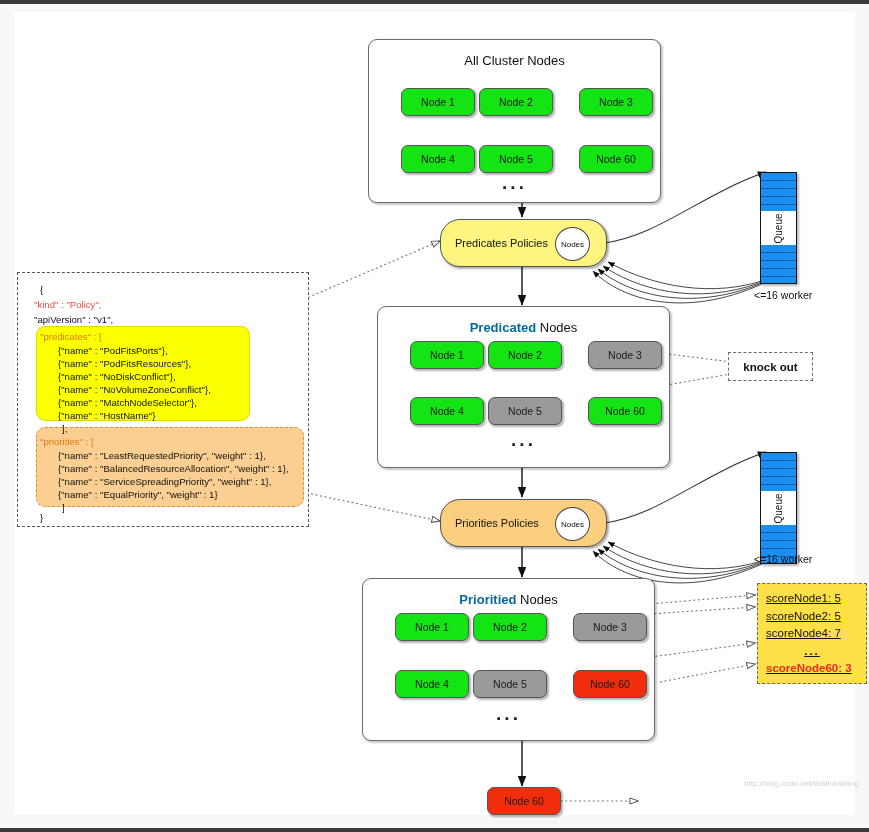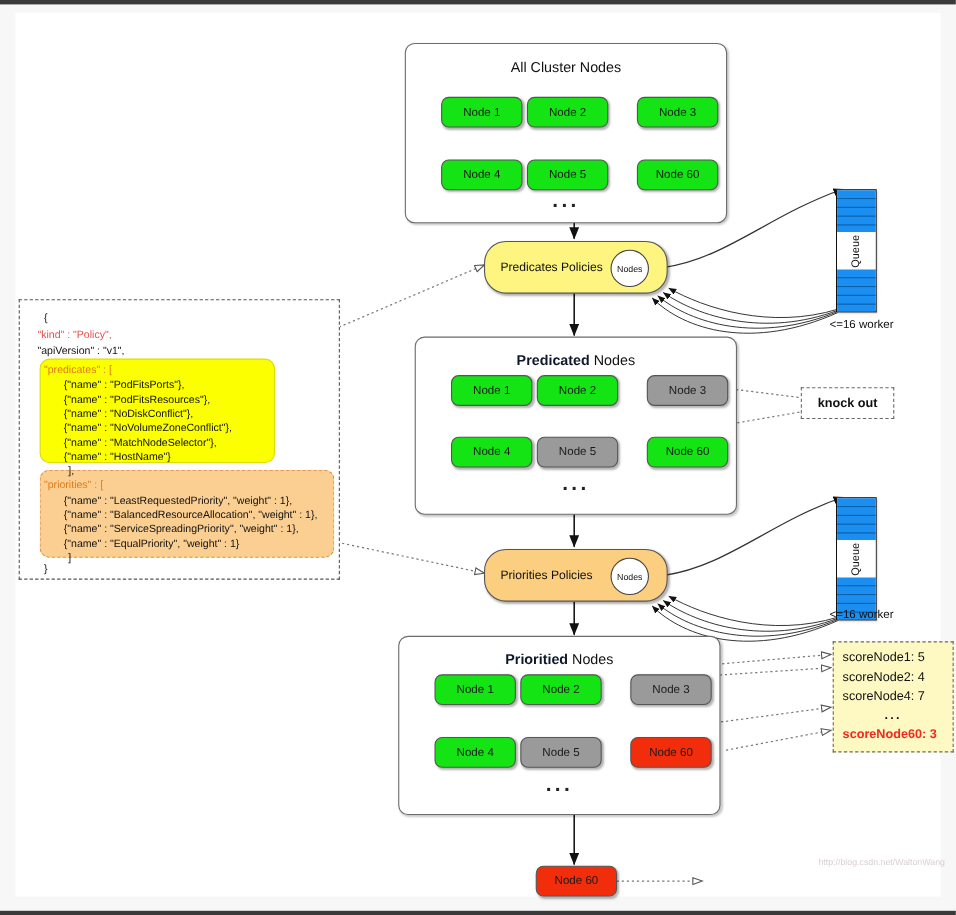--- a/index.html
+++ b/index.html
@@ -20,21 +20,21 @@
   .n-red{background:#f22d0c;}
 
   
   .panel{
     position:absolute;border:1.4px solid #6c6c6c;border-radius:9px;background:#fff;
     box-shadow:1.5px 1.5px 2px rgba(0,0,0,.22);
   }
   .panel-title{
     position:absolute;width:100%;text-align:center;font-size:13px;color:#111;
   }
-  .t-red{color:#0f172a;font-weight:bold;}
+  .t-red{color:#0369a1;font-weight:bold;}
   .ellipsis{position:absolute;width:100%;text-align:center;font-size:19px;letter-spacing:3px;color:#222;font-weight:bold;}
 
   
   .policybox{
     position:absolute;width:165px;height:46px;border:1.4px solid #555;border-radius:20px;
     display:flex;align-items:center;box-shadow:1.6px 1.6px 2px rgba(0,0,0,.30);
   }
   .policybox .lbl{font-size:11px;color:#111;padding-left:14px;}
   .pb-yellow{background:#fdf57f;}
   .pb-orange{background:#fcce80;}
@@ -52,22 +52,22 @@
   .qlabel{transform:rotate(-90deg);font-size:10px;color:#111;white-space:nowrap;}
   .qline{position:absolute;left:0;width:35px;height:1px;background:#0b5fa6;}
   .workerlbl{position:absolute;font-size:10.5px;color:#111;white-space:nowrap;}
 
   
   .callout{
     position:absolute;border:1.3px dashed #6a6a6a;background:#fff;
     display:flex;align-items:center;justify-content:center;font-size:11.5px;color:#111;
   }
   .scorebox{
-    position:absolute;border:1.3px dashed #6a6a6a;background:#fef9c3;padding:6px 8px 5px 8px;
-    font-size:11.5px;color:#111;line-height:17.5px;
+    position:absolute;border:1.3px dashed #6a6a6a;background:#fde047;padding:6px 8px 5px 8px;
+    font-size:11.5px;color:#111;line-height:17.5px;text-decoration:underline;
   }
   .scorebox .hot{color:#ef2a1d;font-weight:bold;}
   .scorebox .dots{display:block;text-align:center;letter-spacing:2px;font-weight:bold;}
 
   
   .jsonouter{
     position:absolute;border:1.4px dashed #555;background:#fff;
   }
   .jsoninner{position:absolute;left:0;top:0;width:100%;height:100%;font-family:"Liberation Sans",sans-serif;}
   .jline{position:absolute;font-size:9.6px;color:#111;white-space:nowrap;}
@@ -259,21 +259,21 @@
     <div class="qline" style="top:103px;"></div>
   </div>
   <div class="workerlbl" style="left:754px;top:553px;">&lt;=16 worker</div>
 
   <div class="callout" style="left:728px;top:352px;width:83px;height:27px;font-weight:bold;">
     <span>knock out</span>
   </div>
 
   <div class="scorebox" style="left:757px;top:583px;width:92px;">
     <div>scoreNode1: 5</div>
-    <div>scoreNode2: 4</div>
+    <div>scoreNode2: 5</div>
     <div>scoreNode4: 7</div>
     <span class="dots">...</span>
     <div class="hot">scoreNode60: 3</div>
   </div>
 
   <div class="node n-red" style="left:487px;top:787px;">
     <span>Node 60</span>
   </div>
 
   <div class="jsonouter" style="left:17px;top:272px;width:290px;height:253px;">

